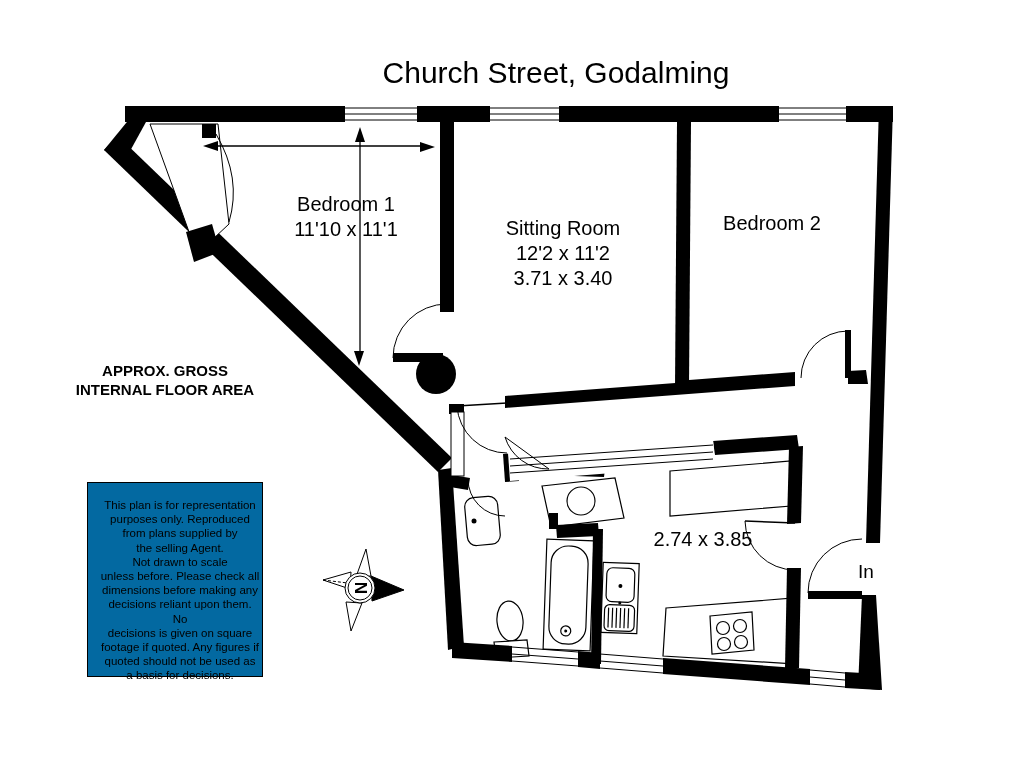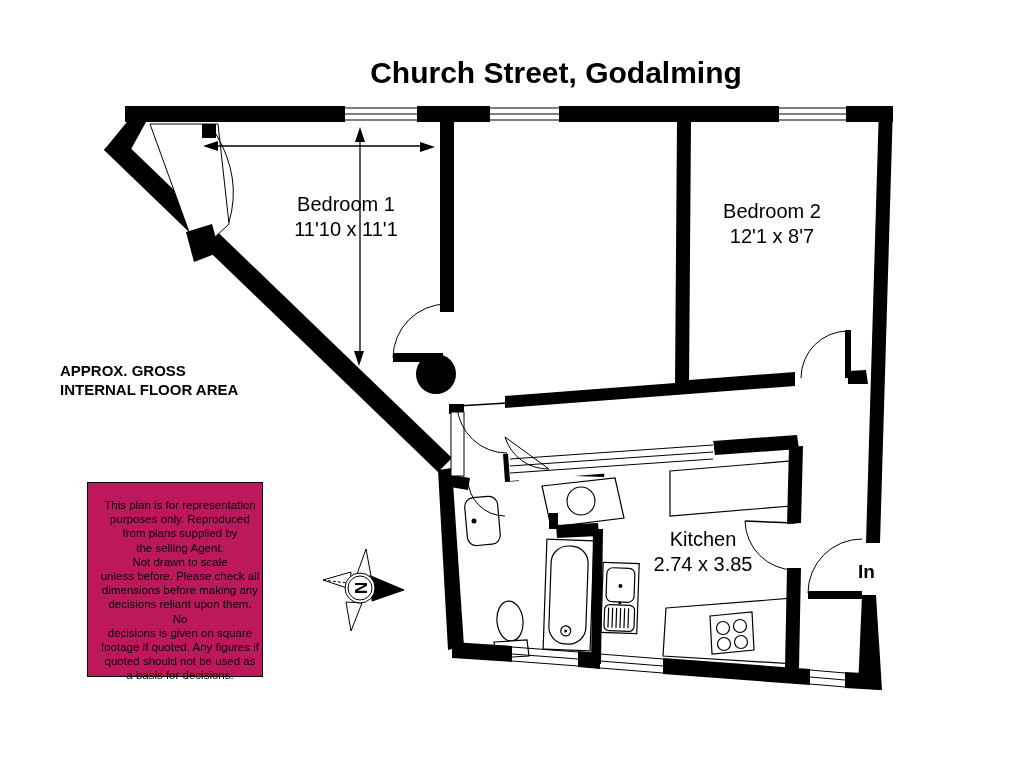--- a/index.html
+++ b/index.html
@@ -3,33 +3,33 @@
 <meta charset="utf-8">
 <style>
   html,body{margin:0;padding:0;background:#fff;}
   .page{
     position:relative;width:1024px;height:768px;background:#ffffff;
     font-family:"Liberation Sans", sans-serif;color:#000;overflow:hidden;
   }
   .plan-svg{position:absolute;left:0;top:0;}
   .title{
     position:absolute;left:201px;top:56px;width:710px;text-align:center;
-    font-size:30px;font-weight:bold;letter-spacing:0px;
+    font-size:30px;font-weight:normal;letter-spacing:0px;
   }
   .room-label{position:absolute;text-align:center;font-size:20px;line-height:25px;}
   .area-note{
-    position:absolute;left:60px;top:361px;width:210px;
+    position:absolute;left:60px;top:361px;width:210px;text-align:center;
     font-size:15px;font-weight:bold;line-height:19px;
   }
   .disclaimer{
     position:absolute;left:87px;top:482px;width:176px;height:195px;
-    border:1px solid #000;background:#be185d;box-sizing:border-box;
+    border:1px solid #000;background:#0369a1;box-sizing:border-box;
     text-align:center;font-size:11.5px;line-height:14.2px;padding:15px 2px 0 12px;
   }
-  .in-label{position:absolute;left:858px;top:561px;font-size:19px;font-weight:bold;}
+  .in-label{position:absolute;left:858px;top:561px;font-size:19px;}
 </style>
 </head>
 <body>
 
 <div class="page">
 
   <svg class="plan-svg" width="1024" height="768" viewBox="0 0 1024 768">
 
     <g stroke="#000" stroke-width="1.2" fill="#fff">
       <polygon points="670,471 791,461 791,506 670,516"></polygon>
@@ -204,28 +204,31 @@
     </g>
   </svg>
 
   <div class="title">Church Street, Godalming</div>
 
   <div class="room-label" style="left:246px;top:192px;width:200px;">
     <div>Bedroom 1</div>
     <div>11'10 x 11'1</div>
   </div>
 
-
-  <div class="room-label" style="left:672px;top:199px;width:200px;">
+  <div class="room-label" style="left:463px;top:216px;width:200px;">
+    <div>Sitting Room</div>
+    <div>12'2 x 11'2</div>
+    <div>3.71 x 3.40</div>
+  </div>
+
+  <div class="room-label" style="left:672px;top:211px;width:200px;">
     <div>Bedroom 2</div>
-    <div>12'1 x 8'7</div>
   </div>
 
   <div class="room-label" style="left:613px;top:527px;width:180px;">
-    <div>Kitchen</div>
     <div>2.74 x 3.85</div>
   </div>
 
   <div class="area-note">
     <div>APPROX. GROSS</div>
     <div>INTERNAL FLOOR AREA</div>
   </div>
 
   <div class="disclaimer">
     <div>This plan is for representation</div>

